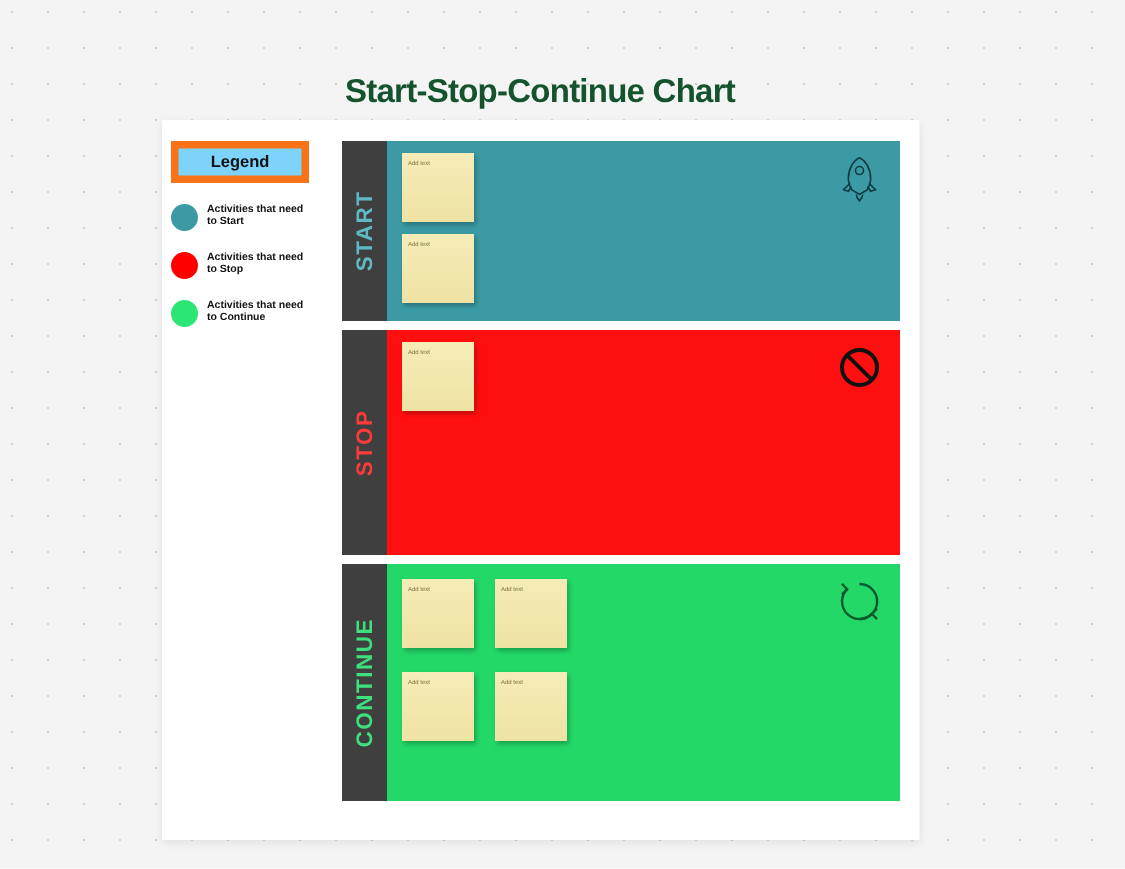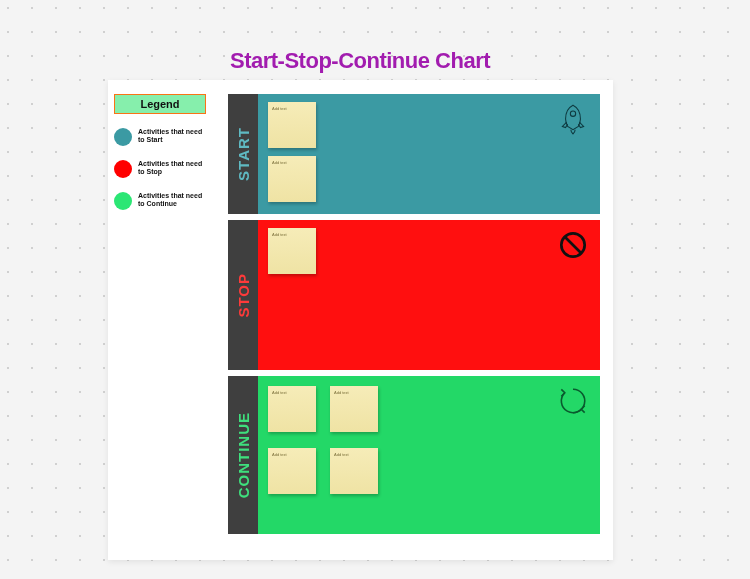--- a/index.html
+++ b/index.html
@@ -12,43 +12,43 @@
     background-image: radial-gradient(circle, #d0d0d0 1px, transparent 1px);
     background-size: 24px 24px;
     background-position: -4px -4px;
   }
   .title {
     position: absolute;
     left: 230px;
     top: 48px;
     font-size: 22px;
     font-weight: 800;
-    color: #a21caf;
+    color: #14532d;
     letter-spacing: -0.5px;
   }
   .canvas {
     position: absolute;
     left: 108px;
     top: 80px;
     width: 505px;
     height: 480px;
     background: #fff;
     box-shadow: 0 2px 6px rgba(0,0,0,0.08);
     padding: 16px 14px 12px 14px;
   }
   
   .legend {
     position: absolute;
     left: 6px;
     top: 14px;
     width: 92px;
   }
   .legend-header {
-    background: #86efac;
-    border: 1px solid #f97316;
+    background: #7dd3fc;
+    border: 5px solid #f97316;
     text-align: center;
     font-weight: 800;
     font-size: 11px;
     padding: 3px 0;
     color: #111;
   }
   .legend-item {
     display: flex;
     align-items: flex-start;
     gap: 6px;

